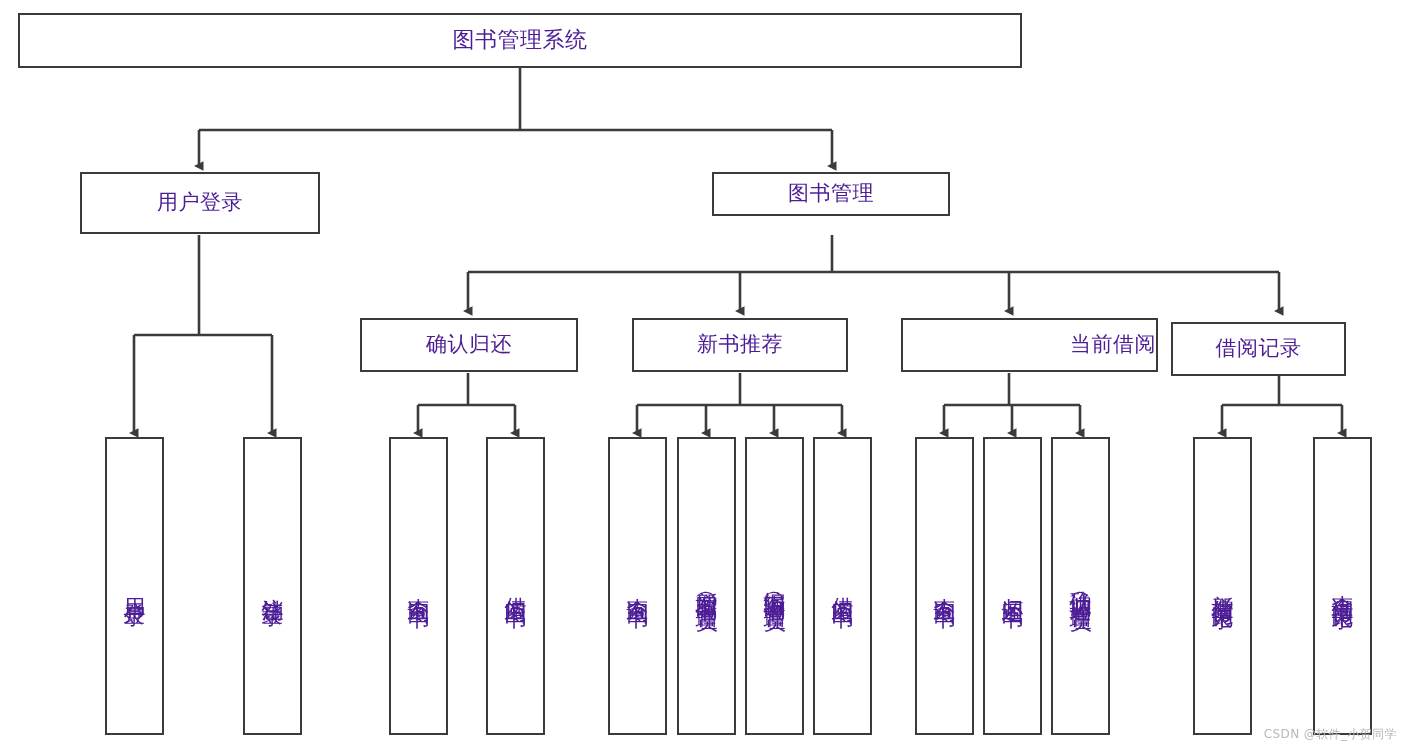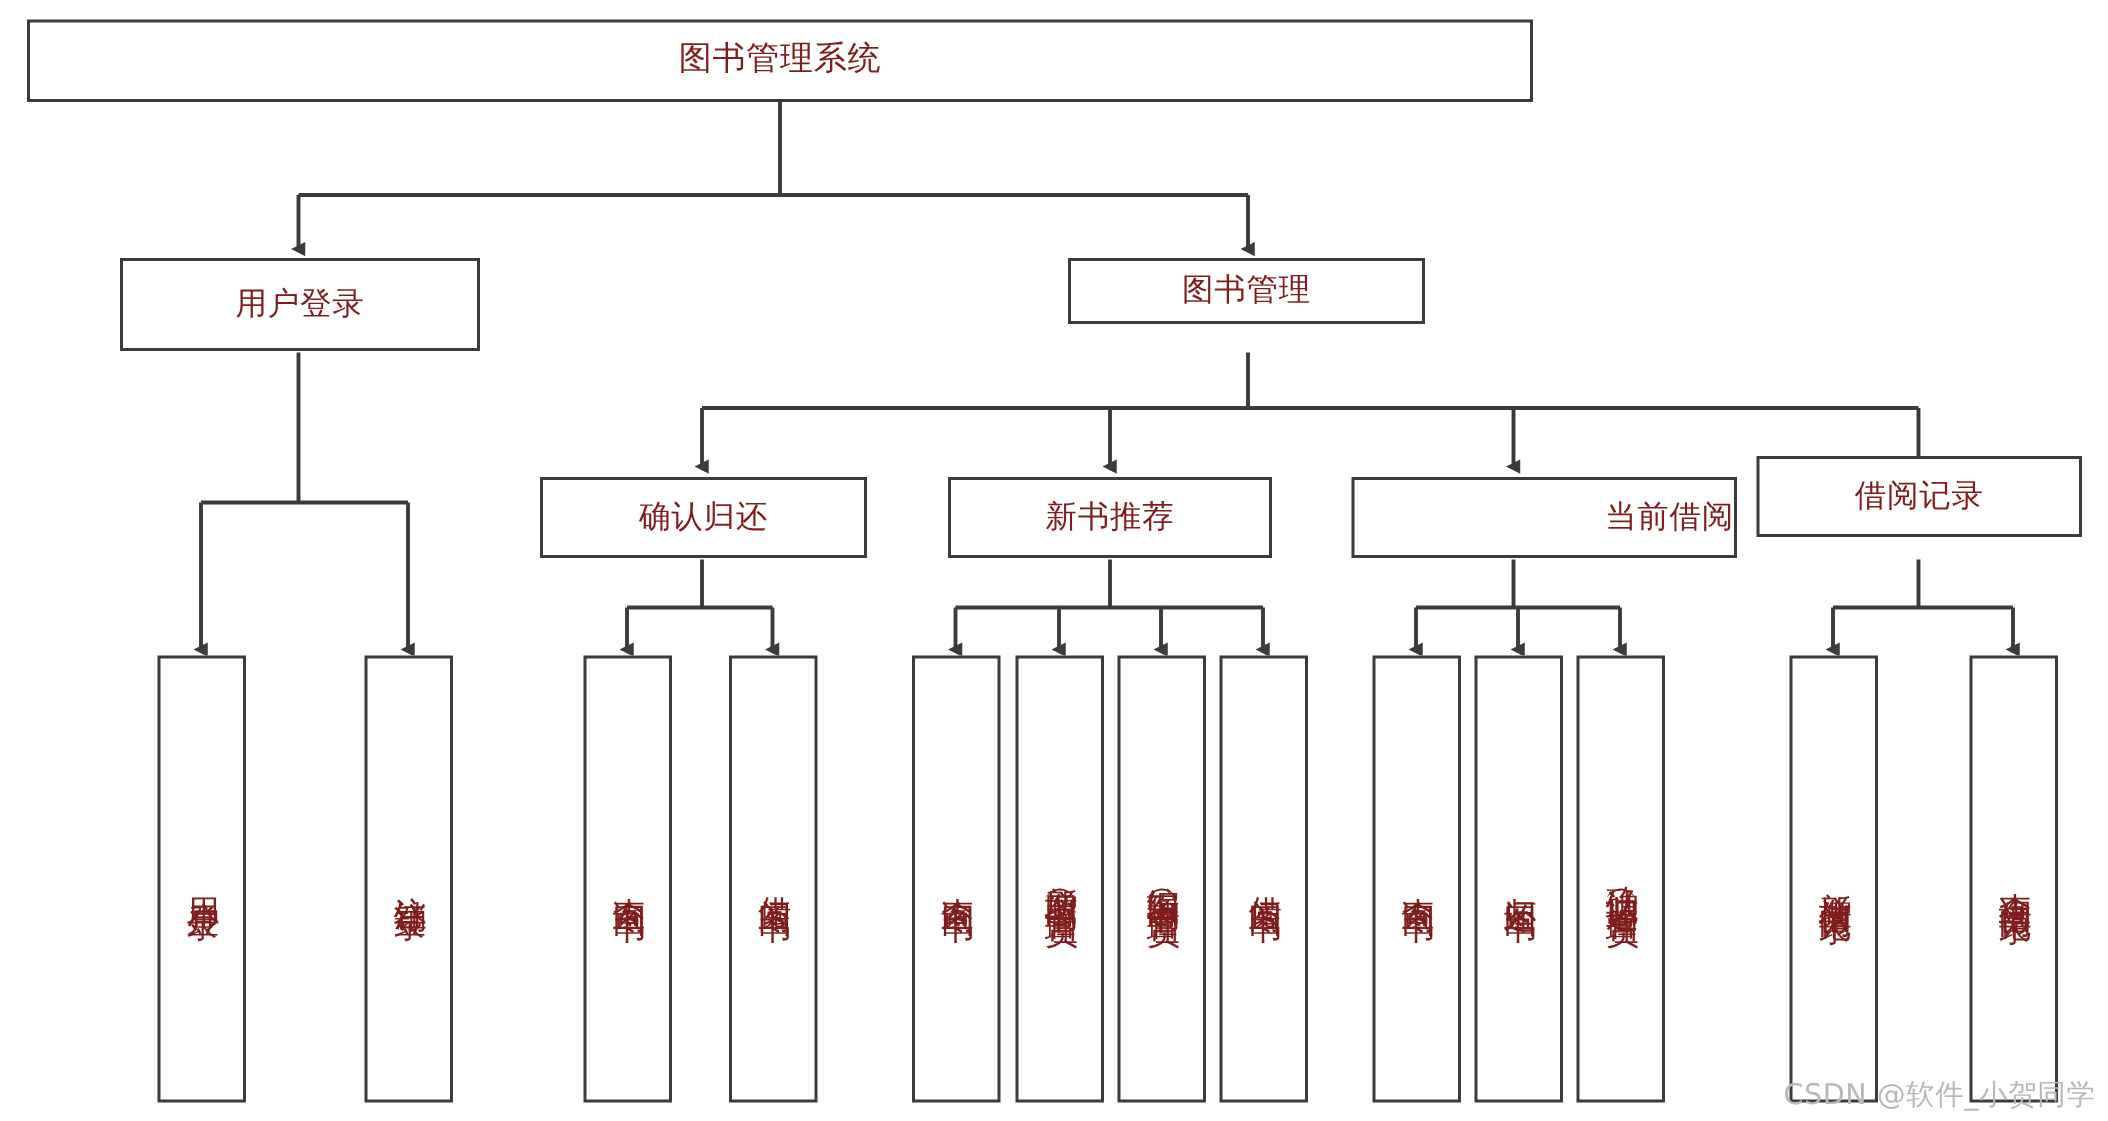--- a/index.html
+++ b/index.html
@@ -30,21 +30,21 @@
     position: absolute;
     box-sizing: border-box;
     background: #ffffff;
     border: 2px solid #3b3b3b;
     display: flex;
     align-items: center;
     justify-content: center;
     overflow: hidden;
   }
   .node-label {
-    color: #7f1d1d;
+    color: #4c1d95;
     font-family: "DejaVu Sans", "Liberation Sans", sans-serif;
     line-height: 1.12;
     text-align: center;
     white-space: nowrap;
   }
   
   .node.horizontal .node-label {
     font-size: 21px;
     letter-spacing: 0.5px;
   }
@@ -64,21 +64,21 @@
     line-height: 1.0;
     letter-spacing: 3px;
     white-space: nowrap;
     max-height: 100%;
   }
   #watermark {
     position: absolute;
     right: 8px;
     bottom: 4px;
     font-family: "DejaVu Sans", "Liberation Sans", sans-serif;
-    font-size: 19px;
+    font-size: 12px;
     color: #b8b8b8;
     white-space: nowrap;
     letter-spacing: 0.4px;
   }
 </style>
 </head>
 <body>
 
 <div id="diagram-root">
 
@@ -148,21 +148,21 @@
 
   <div class="node horizontal" style="left:360px; top:318px; width:218px; height:54px;">
     <span class="node-label">确认归还</span>
   </div>
   <div class="node horizontal" style="left:632px; top:318px; width:216px; height:54px;">
     <span class="node-label">新书推荐</span>
   </div>
   <div class="node horizontal" style="left:901px; top:318px; width:257px; height:54px;justify-content:flex-end;">
     <span class="node-label">当前借阅</span>
   </div>
-  <div class="node horizontal" style="left:1171px; top:304px; width:217px; height:54px;">
+  <div class="node horizontal" style="left:1171px; top:322px; width:175px; height:54px;">
     <span class="node-label">借阅记录</span>
   </div>
 
   <div class="node vertical" style="left:105px; top:437px; width:59px; height:298px;">
     <span class="node-label">用户登录</span>
   </div>
   <div class="node vertical" style="left:243px; top:437px; width:59px; height:298px;">
     <span class="node-label">注销登录</span>
   </div>
 

